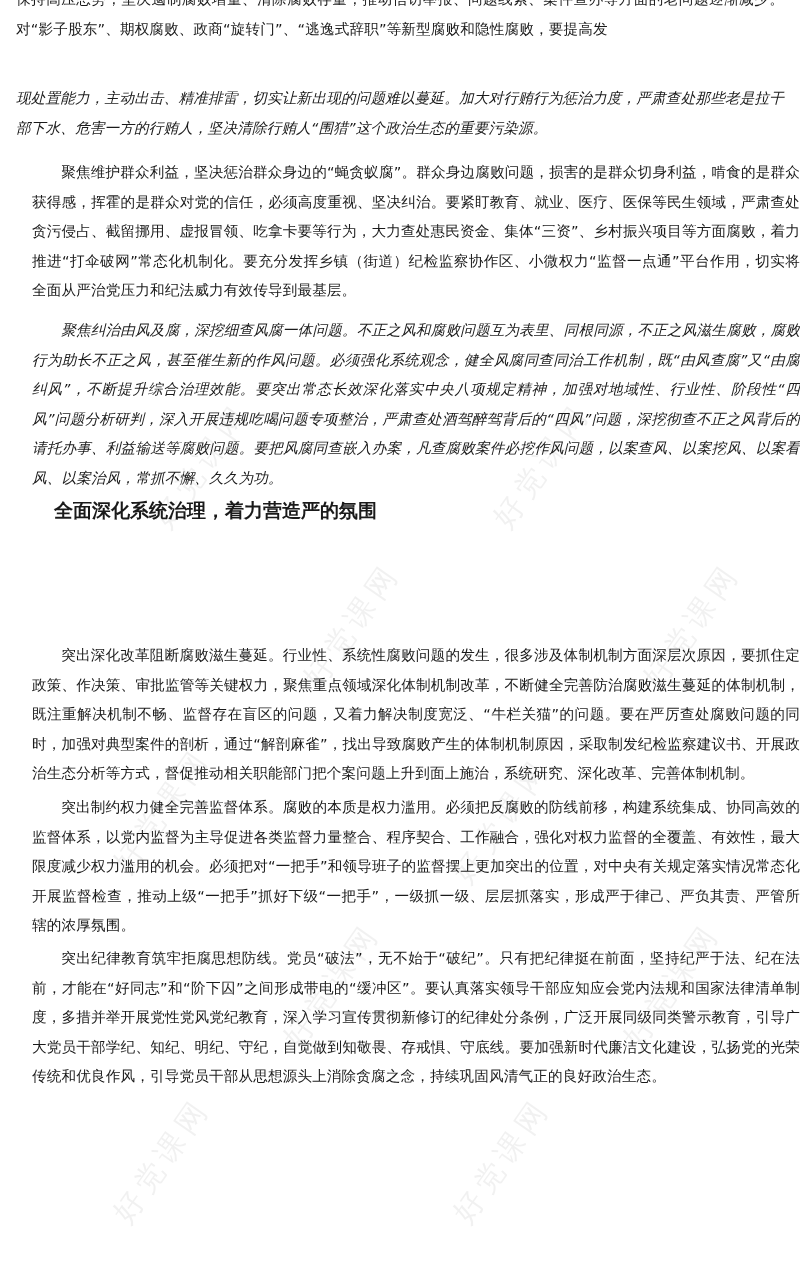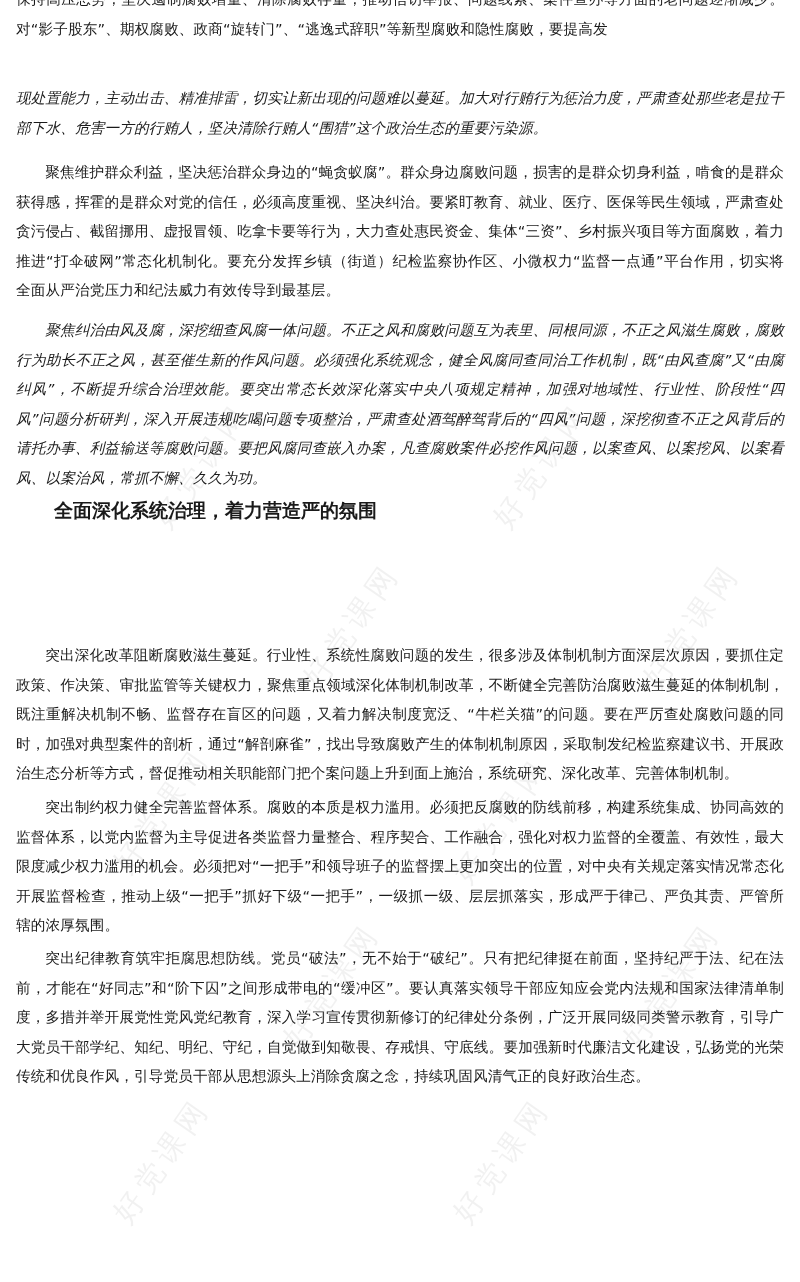--- a/index.html
+++ b/index.html
@@ -8,21 +8,21 @@
     font-family: "DejaVu Sans", "Liberation Sans", sans-serif;
     color: #1a1a1a;
   }
   .page { position: absolute; left: 0; top: 0; width: 800px; height: 1282px; }
   .para {
     position: absolute; left: 16px; width: 768px;
     font-size: 14.6px; line-height: 29.6px; letter-spacing: 0.15px;
     text-align: justify; text-justify: inter-character;
     margin: 0;
   }
-  .para.indent { text-indent: 2em; }
+  .para.indent { text-indent: 2em; margin-left: 16px; }
   .heading {
     position: absolute; left: 16px; width: 768px;
     font-size: 19px; line-height: 29.6px; font-weight: bold;
     text-indent: 2em; margin: 0;
   }
   .watermark {
     position: absolute; font-size: 30px; color: rgba(0,0,0,0.055);
     transform: rotate(-55deg); transform-origin: center; white-space: nowrap;
     pointer-events: none; letter-spacing: 6px;
     font-family: "DejaVu Sans", sans-serif;

